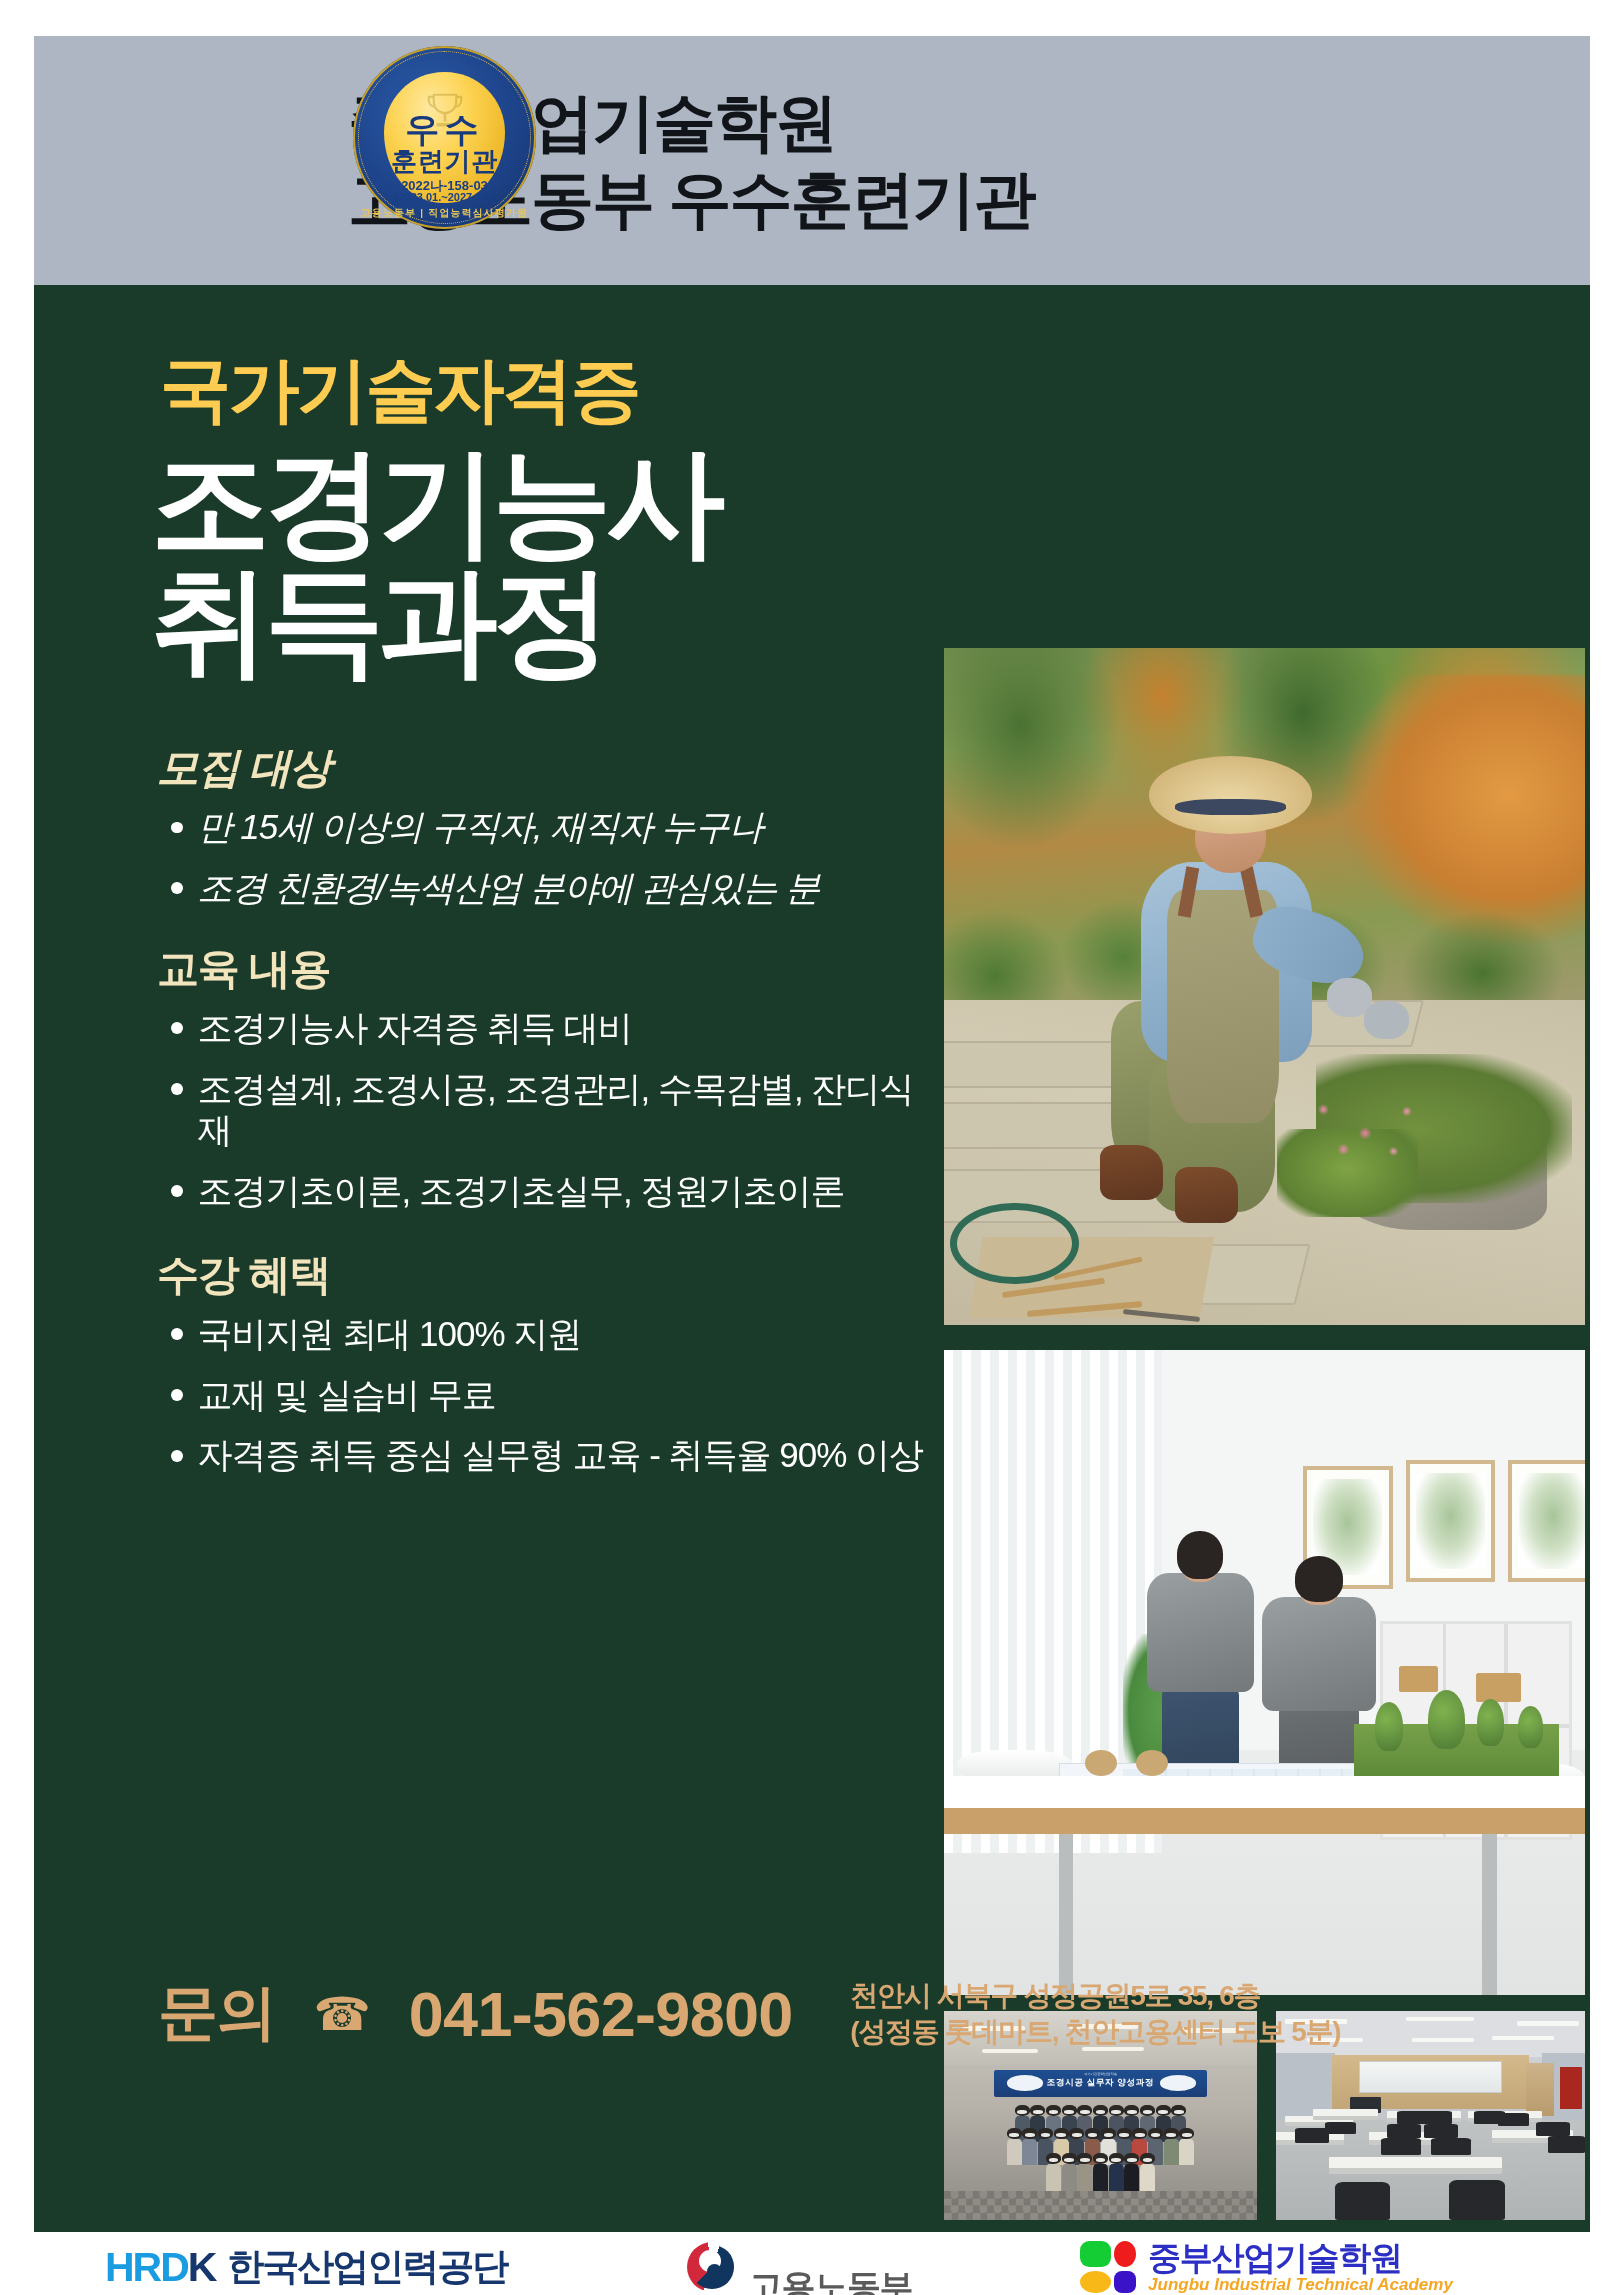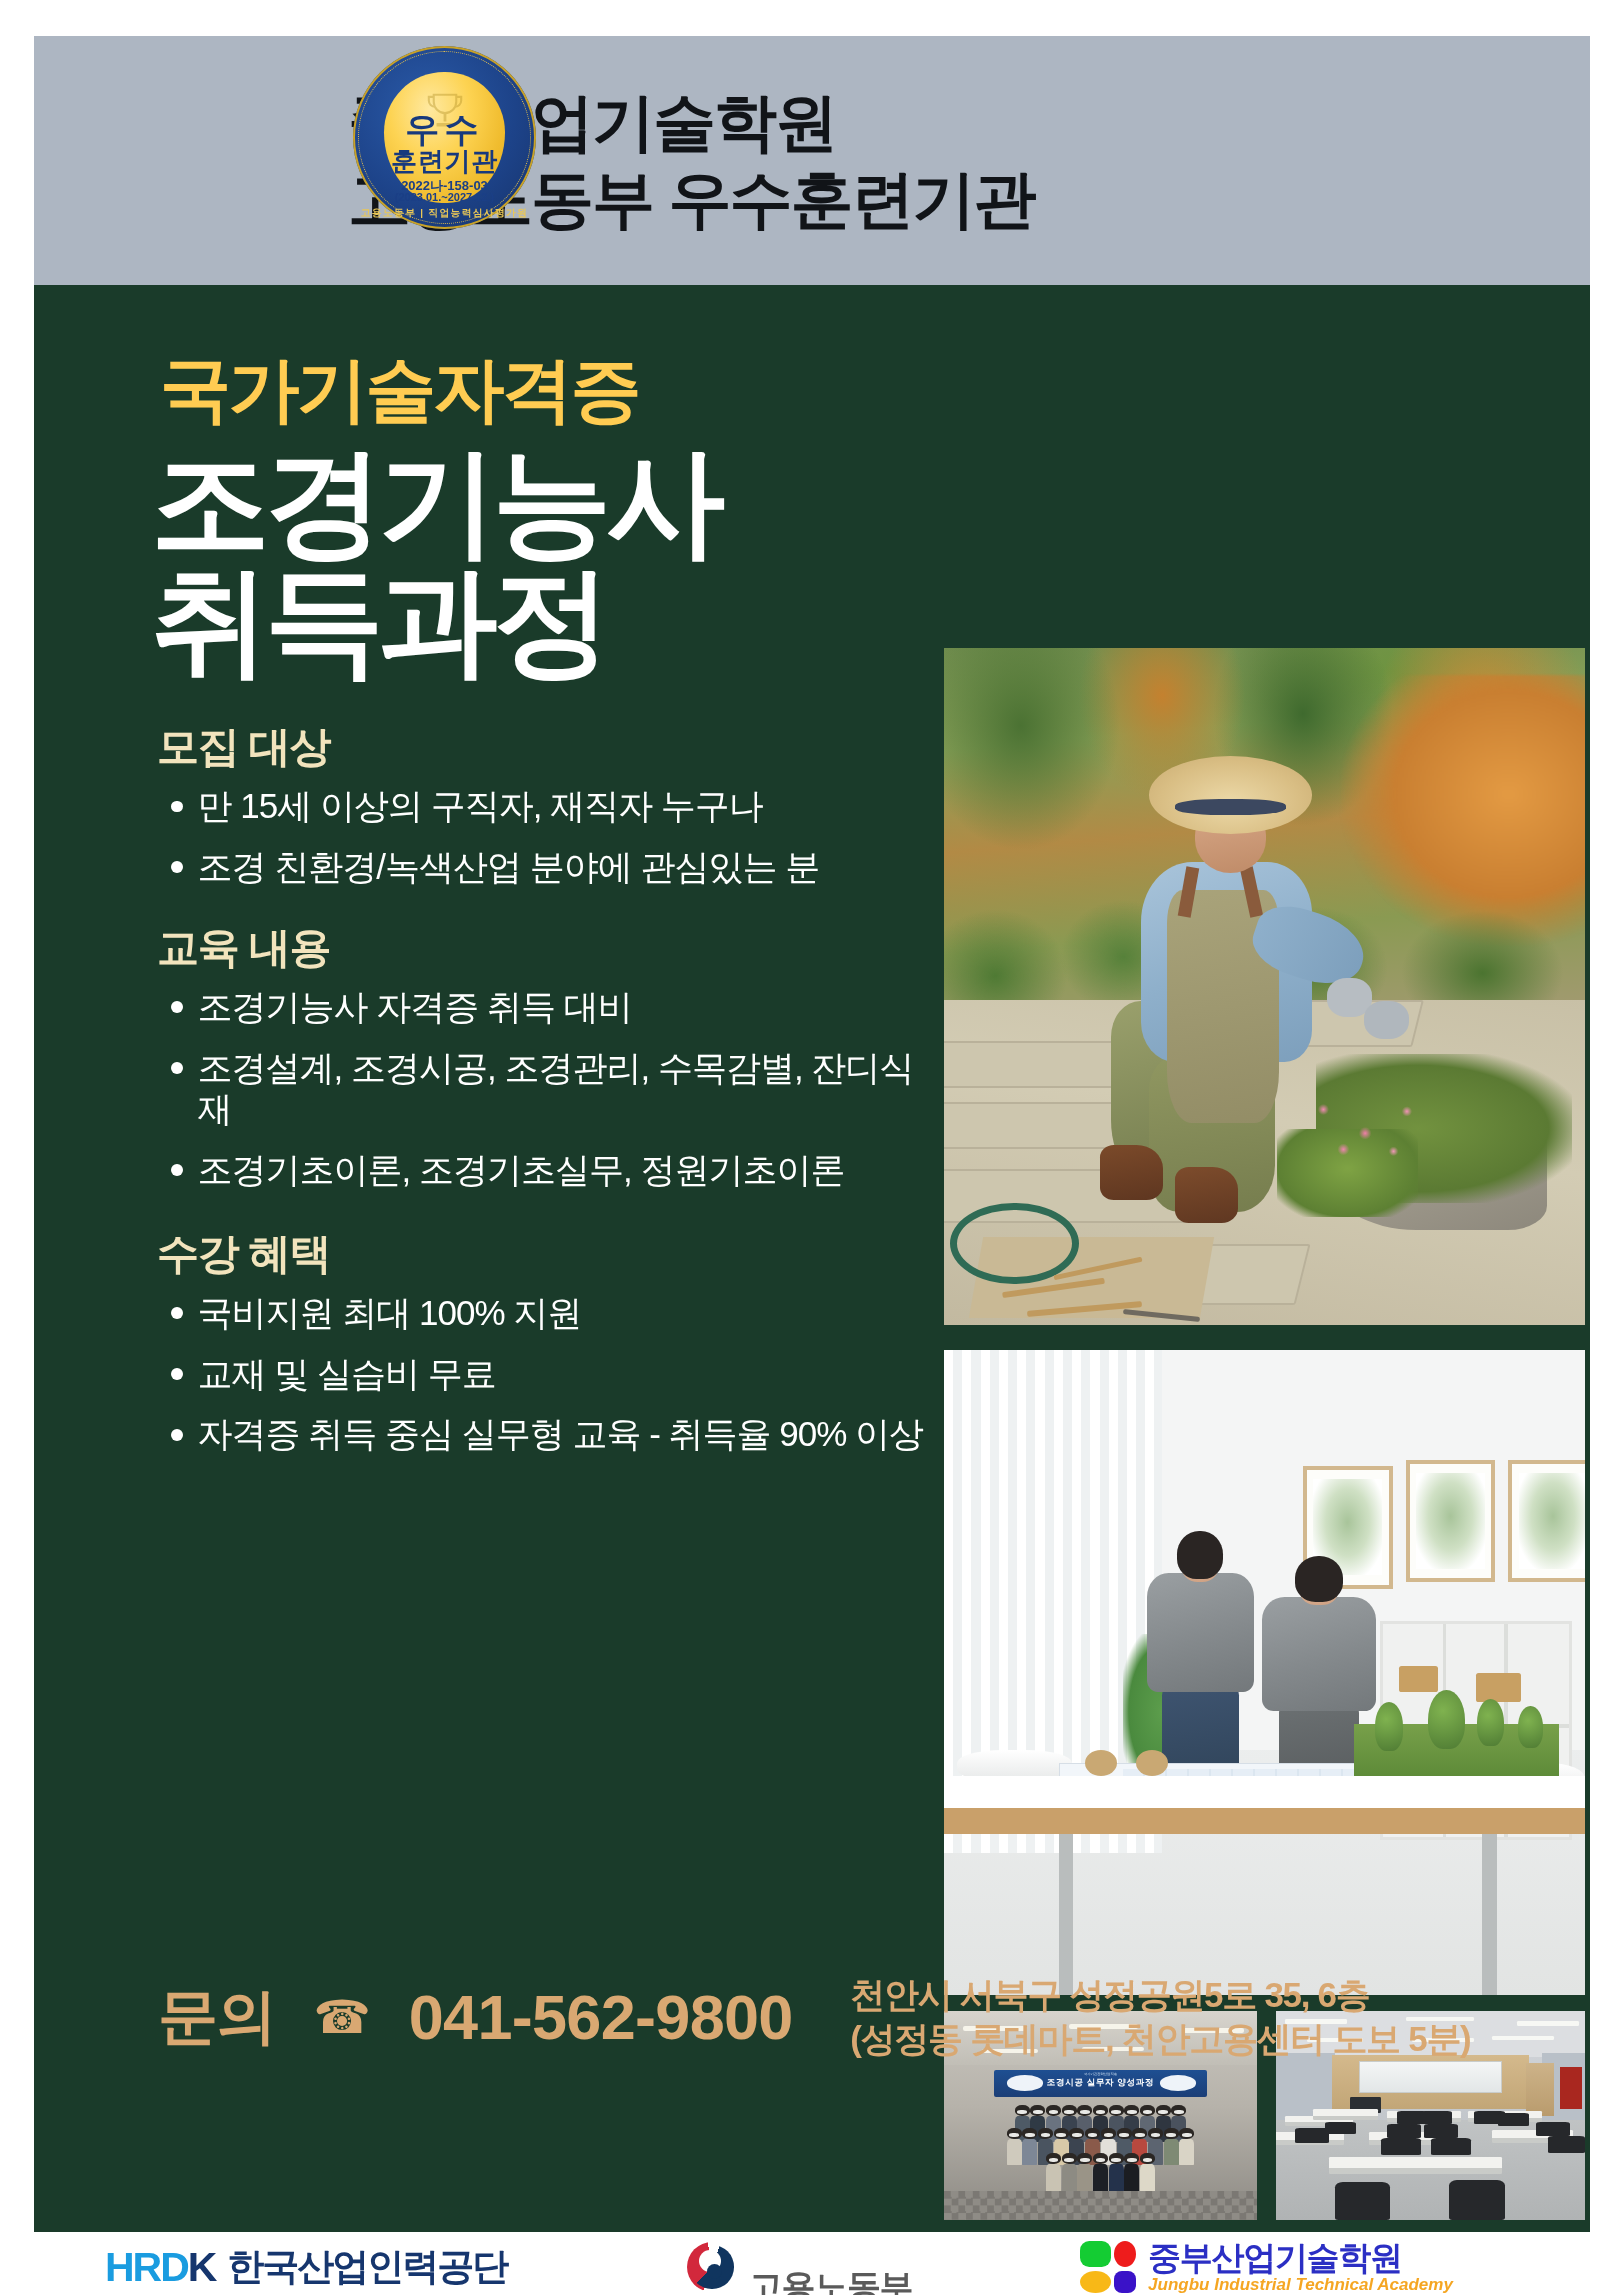--- a/index.html
+++ b/index.html
@@ -87,42 +87,42 @@
   .bullets { margin-top:14.4px; }
   .bullet {
     display:flex; align-items:flex-start; gap:14.4px;
     font-size:35px; color:#ffffff; letter-spacing:-1px;
     line-height:1.18; margin-bottom:19.6px; margin-left:14.4px;
   }
   .dot {
     flex:0 0 auto; width:11.8px; height:11.8px; border-radius:50%;
     background:#ffffff; margin-top:15.7px;
   }
-  .sec-gap-1 { margin-top:42px; }
+  .sec-gap-1 { margin-top:63px;font-style:italic; }
   .sec-gap-2 { margin-top:38px; }
   .sec-gap-3 { margin-top:38px; }
   .sec-gap-4 { margin-top:41px; }
 
   
   .contact {
     position:absolute; left:124px; top:1688px; width:1407px;
     display:flex; align-items:center; gap:38px;
   }
   .contact-label {
     font-size:60px; font-weight:bold; color:#d9a872; letter-spacing:-1.3px;
     white-space:nowrap;
   }
   .phone-icon { font-size:46px; color:#d9a872; line-height:1; }
   .contact-phone {
     font-size:63px; font-weight:600; color:#d9a872; letter-spacing:-0.7px;
     white-space:nowrap;
   }
   .address { margin-left:19.6px; }
   .address-line {
-    font-size:35px; font-weight:600; color:#d9a872; letter-spacing:-1.3px;
+    font-size:28px; font-weight:600; color:#d9a872; letter-spacing:-1.3px;
     line-height:1.26; white-space:nowrap;
   }
 
   
   .photo { position:absolute; overflow:hidden; }
 
   .photo-garden { left:910px; top:363px; width:641px; height:677px; }
   .photo-studio { left:910px; top:1065px; width:641px; height:645px; }
   .photo-group  { left:910px; top:1726px; width:313px; height:209px; }
   .photo-class  { left:1242px; top:1726px; width:309px; height:209px; }

